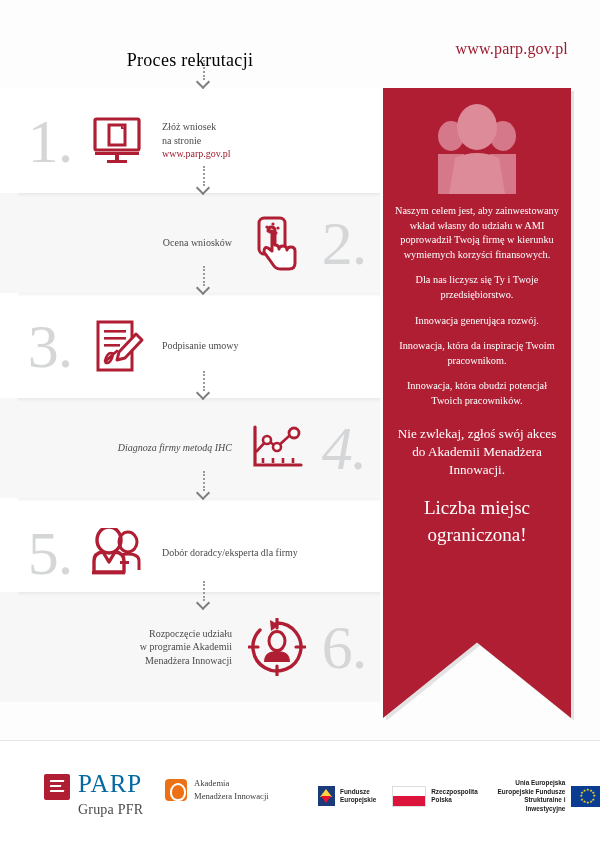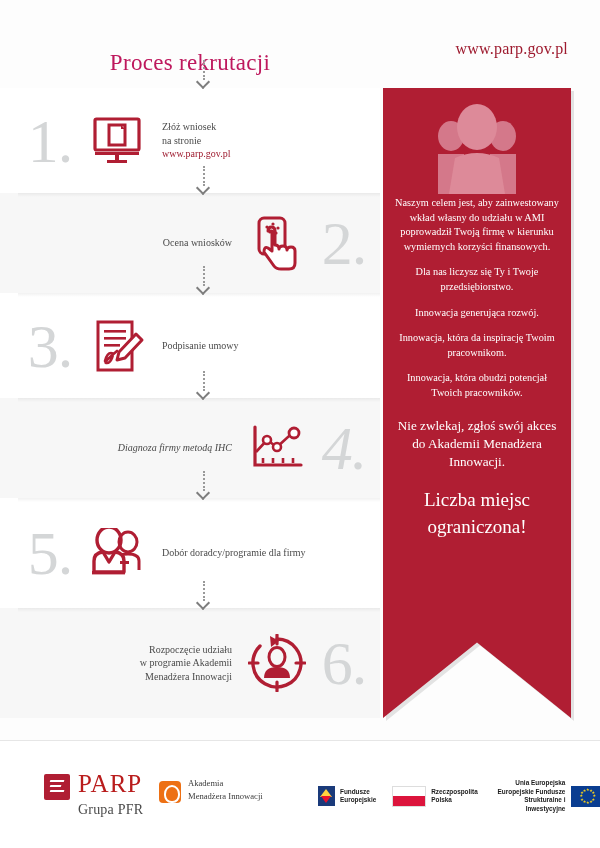--- a/index.html
+++ b/index.html
@@ -8,21 +8,21 @@
     background: #ffffff;
     font-family: "Liberation Serif", "DejaVu Serif", serif;
     overflow: hidden;
   }
   .page { position: relative; width: 600px; height: 848px; background: #fdfdfd; }
 
   
   .hdr-title {
     position: absolute; left: 0; top: 50px; width: 380px;
     text-align: center;
-    font-size: 23px; color: #be185d; letter-spacing: .3px;
+    font-size: 18px; color: #000000; letter-spacing: .3px;
   }
   .hdr-url {
     position: absolute; right: 32px; top: 40px;
     font-size: 16px; color: #9e1b2f; letter-spacing: .2px;
   }
 
   
   .bands { position: absolute; left: 0; top: 88px; width: 380px; height: 630px; }
   .band {
     position: absolute; left: 0; width: 380px;
@@ -90,21 +90,21 @@
     -webkit-clip-path: polygon(0 0, 100% 0, 100% 100%, 50% 88%, 0 100%);
     clip-path: polygon(0 0, 100% 0, 100% 100%, 50% 88%, 0 100%);
     background: rgba(0,0,0,.10);
     transform: translate(3px,3px);
   }
   .banner-people {
     position: absolute; left: 0; top: 12px; width: 188px; height: 96px;
     display:flex; align-items:center; justify-content:center;
   }
   .banner-text {
-    position: absolute; left: 12px; right: 12px; top: 108px;
+    position: absolute; left: 12px; right: 12px; top: 116px;
     font-size: 10.3px; line-height: 1.42;
   }
   .banner-text p { margin-bottom: 11px; }
   .banner-text p.big { font-size: 13.2px; line-height: 1.38; margin-top: 16px; margin-bottom: 16px; }
   .banner-text p.big2 { font-size: 19px; line-height: 1.38; margin-top: 14px; }
 
   
   .footer {
     position: absolute; left: 0; bottom: 0; width: 600px; height: 108px;
     border-top: 1px solid #e6e6e6; background:#fff;
@@ -116,24 +116,24 @@
     width: 26px; height: 26px; background: #b01e33; border-radius: 2px;
     position: relative; margin-right: 8px; margin-top: 3px;
   }
   .parp-mark i {
     position:absolute; left:6px; right:6px; height:2.4px; background:#fff; display:block;
     transform: skewX(-18deg);
   }
   .parp-mark i:nth-child(1){ top:6px; }
   .parp-mark i:nth-child(2){ top:11px; right:9px;}
   .parp-mark i:nth-child(3){ top:16px; }
-  .parp-word { font-size: 25px; letter-spacing: 1px; color: #b91c1c; line-height: 1; }
+  .parp-word { font-size: 25px; letter-spacing: 1px; color: #0369a1; line-height: 1; }
   .parp-sub { font-size: 14px; color: #4a4a4a; margin-top: 6px; letter-spacing:.2px; }
 
-  .ami { position:absolute; left:159px; top:36px; display:flex; align-items:flex-end; }
+  .ami { position:absolute; left:165px; top:36px; display:flex; align-items:center; }
   .ami-mark {
     width: 22px; height: 22px; background:#ed7014; border-radius:4px; margin-right:7px;
     position:relative;
   }
   .ami-mark::after{
     content:""; position:absolute; left:5px; top:4px; width:12px; height:14px;
     border:2px solid #fff; border-radius:50% 50% 45% 45%;
   }
   .ami-txt { font-size: 8.6px; line-height: 1.5; color:#3b3b3b; }
 
@@ -282,26 +282,26 @@
           <svg width="62" height="50" viewBox="0 0 62 50">
             <ellipse cx="40" cy="14" rx="9" ry="10" fill="none" stroke="#b01e33" stroke-width="3"></ellipse>
             <path d="M29 42 v-9 q0 -7 11 -7 q11 0 11 7 v9" fill="none" stroke="#b01e33" stroke-width="3"></path>
             <ellipse cx="21" cy="12" rx="12" ry="13" fill="none" stroke="#b01e33" stroke-width="3.4"></ellipse>
             <path d="M6 44 v-11 q0 -8 9 -9 l6 10 l6 -10 q9 1 9 9 v11 z" fill="#fff" stroke="#b01e33" stroke-width="3.4" stroke-linejoin="round"></path>
             <rect x="32" y="33" width="9" height="3" fill="#b01e33"></rect>
             <rect x="4" y="43" width="33" height="3.4" fill="#b01e33"></rect>
           </svg>
         </div>
         <div class="lbl">
-          <span>Dobór doradcy/programie dla firmy</span>
-        </div>
-      </div>
-    </div>
-
-    <div class="band alt" style="top:520px;height:110px;padding-left:16px;">
+          <span>Dobór doradcy/eksperta dla firmy</span>
+        </div>
+      </div>
+    </div>
+
+    <div class="band alt" style="top:504px;height:110px;padding-left:16px;">
       <div class="row right">
         <div class="lbl">
           <span>Rozpoczęcie udziału</span><br>
           <span>w programie Akademii</span><br>
           <span>Menadżera Innowacji</span>
         </div>
         <div class="icon-box">
           <svg width="58" height="58" viewBox="0 0 58 58">
             <path d="M29 5 a24 24 0 1 1 -17 7" fill="none" stroke="#b01e33" stroke-width="3.4" stroke-linecap="round"></path>
             <path d="M22 2 l9 5 l-8 6 z" fill="#b01e33"></path>

